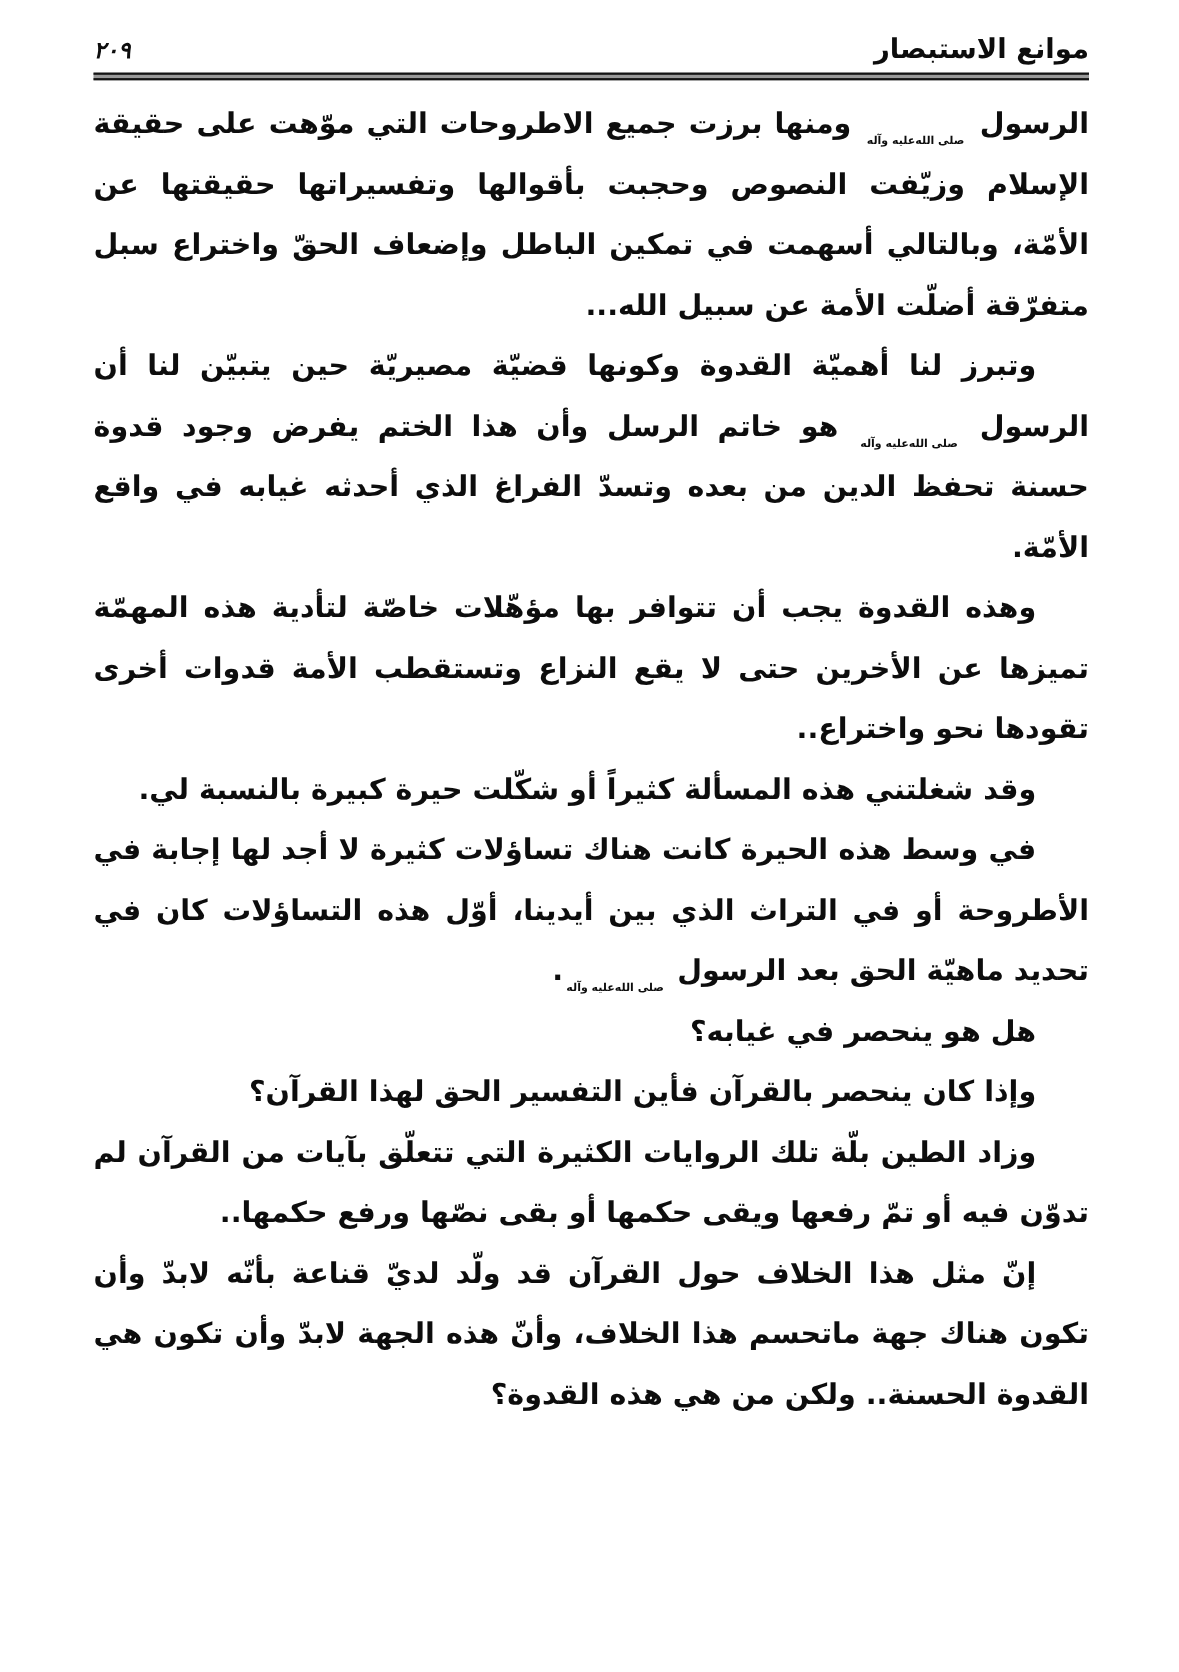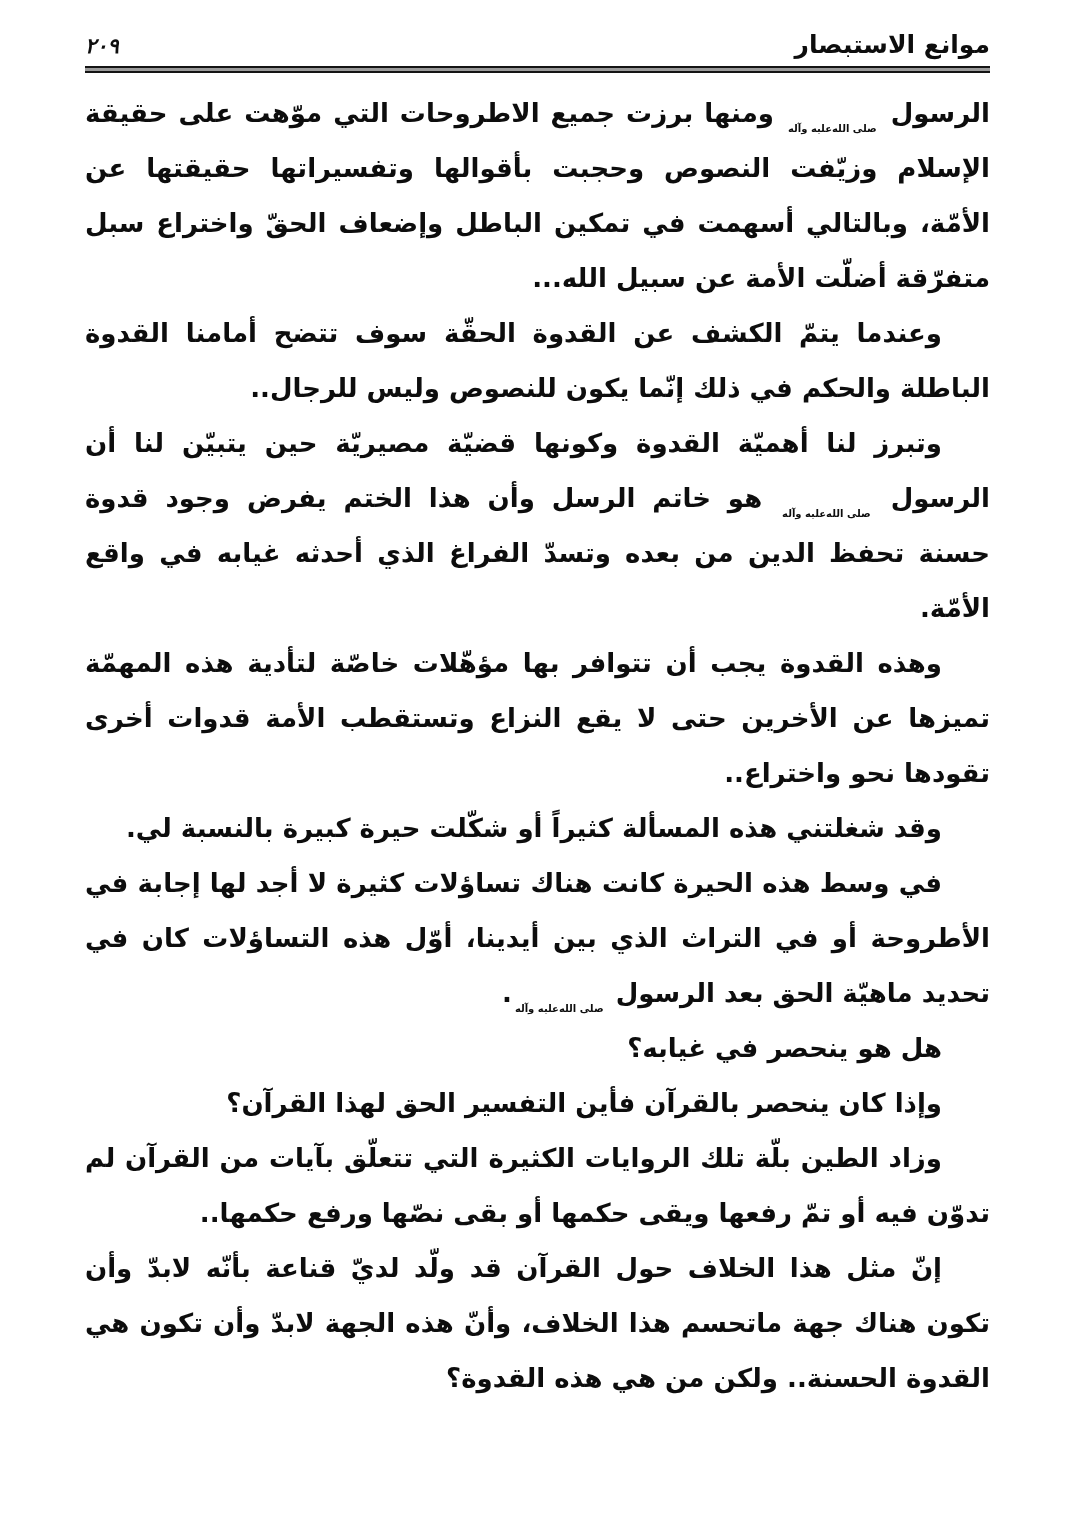--- a/index.html
+++ b/index.html
@@ -65,21 +65,20 @@
   <div class="header">
     <span class="title">موانع الاستبصار</span>
     <span class="pagenum">٢٠٩</span>
   </div>
   <div class="rule"></div>
   <div class="body">
       <p class="no-indent">الرسول <span class="honorific">
           <span class="hline">صلى الله</span>
           <span class="hline">عليه وآله</span>
         </span> ومنها برزت جميع الاطروحات التي موّهت على حقيقة الإسلام وزيّفت النصوص وحجبت بأقوالها وتفسيراتها حقيقتها عن الأمّة، وبالتالي أسهمت في تمكين الباطل وإضعاف الحقّ واختراع سبل متفرّقة أضلّت الأمة عن سبيل الله...</p>
-      <p>وعندما يتمّ الكشف عن القدوة الحقّة سوف تتضح أمامنا القدوة الباطلة والحكم في ذلك إنّما يكون للنصوص وليس للرجال..</p>
       <p>وتبرز لنا أهميّة القدوة وكونها قضيّة مصيريّة حين يتبيّن لنا أن الرسول <span class="honorific">
           <span class="hline">صلى الله</span>
           <span class="hline">عليه وآله</span>
         </span> هو خاتم الرسل وأن هذا الختم يفرض وجود قدوة حسنة تحفظ الدين من بعده وتسدّ الفراغ الذي أحدثه غيابه في واقع الأمّة.</p>
       <p>وهذه القدوة يجب أن تتوافر بها مؤهّلات خاصّة لتأدية هذه المهمّة تميزها عن الأخرين حتى لا يقع النزاع وتستقطب الأمة قدوات أخرى تقودها نحو واختراع..</p>
       <p>وقد شغلتني هذه المسألة كثيراً أو شكّلت حيرة كبيرة بالنسبة لي.</p>
       <p>في وسط هذه الحيرة كانت هناك تساؤلات كثيرة لا أجد لها إجابة في الأطروحة أو في التراث الذي بين أيدينا، أوّل هذه التساؤلات كان في تحديد ماهيّة الحق بعد الرسول <span class="honorific">
           <span class="hline">صلى الله</span>
           <span class="hline">عليه وآله</span>
         </span>.</p>

